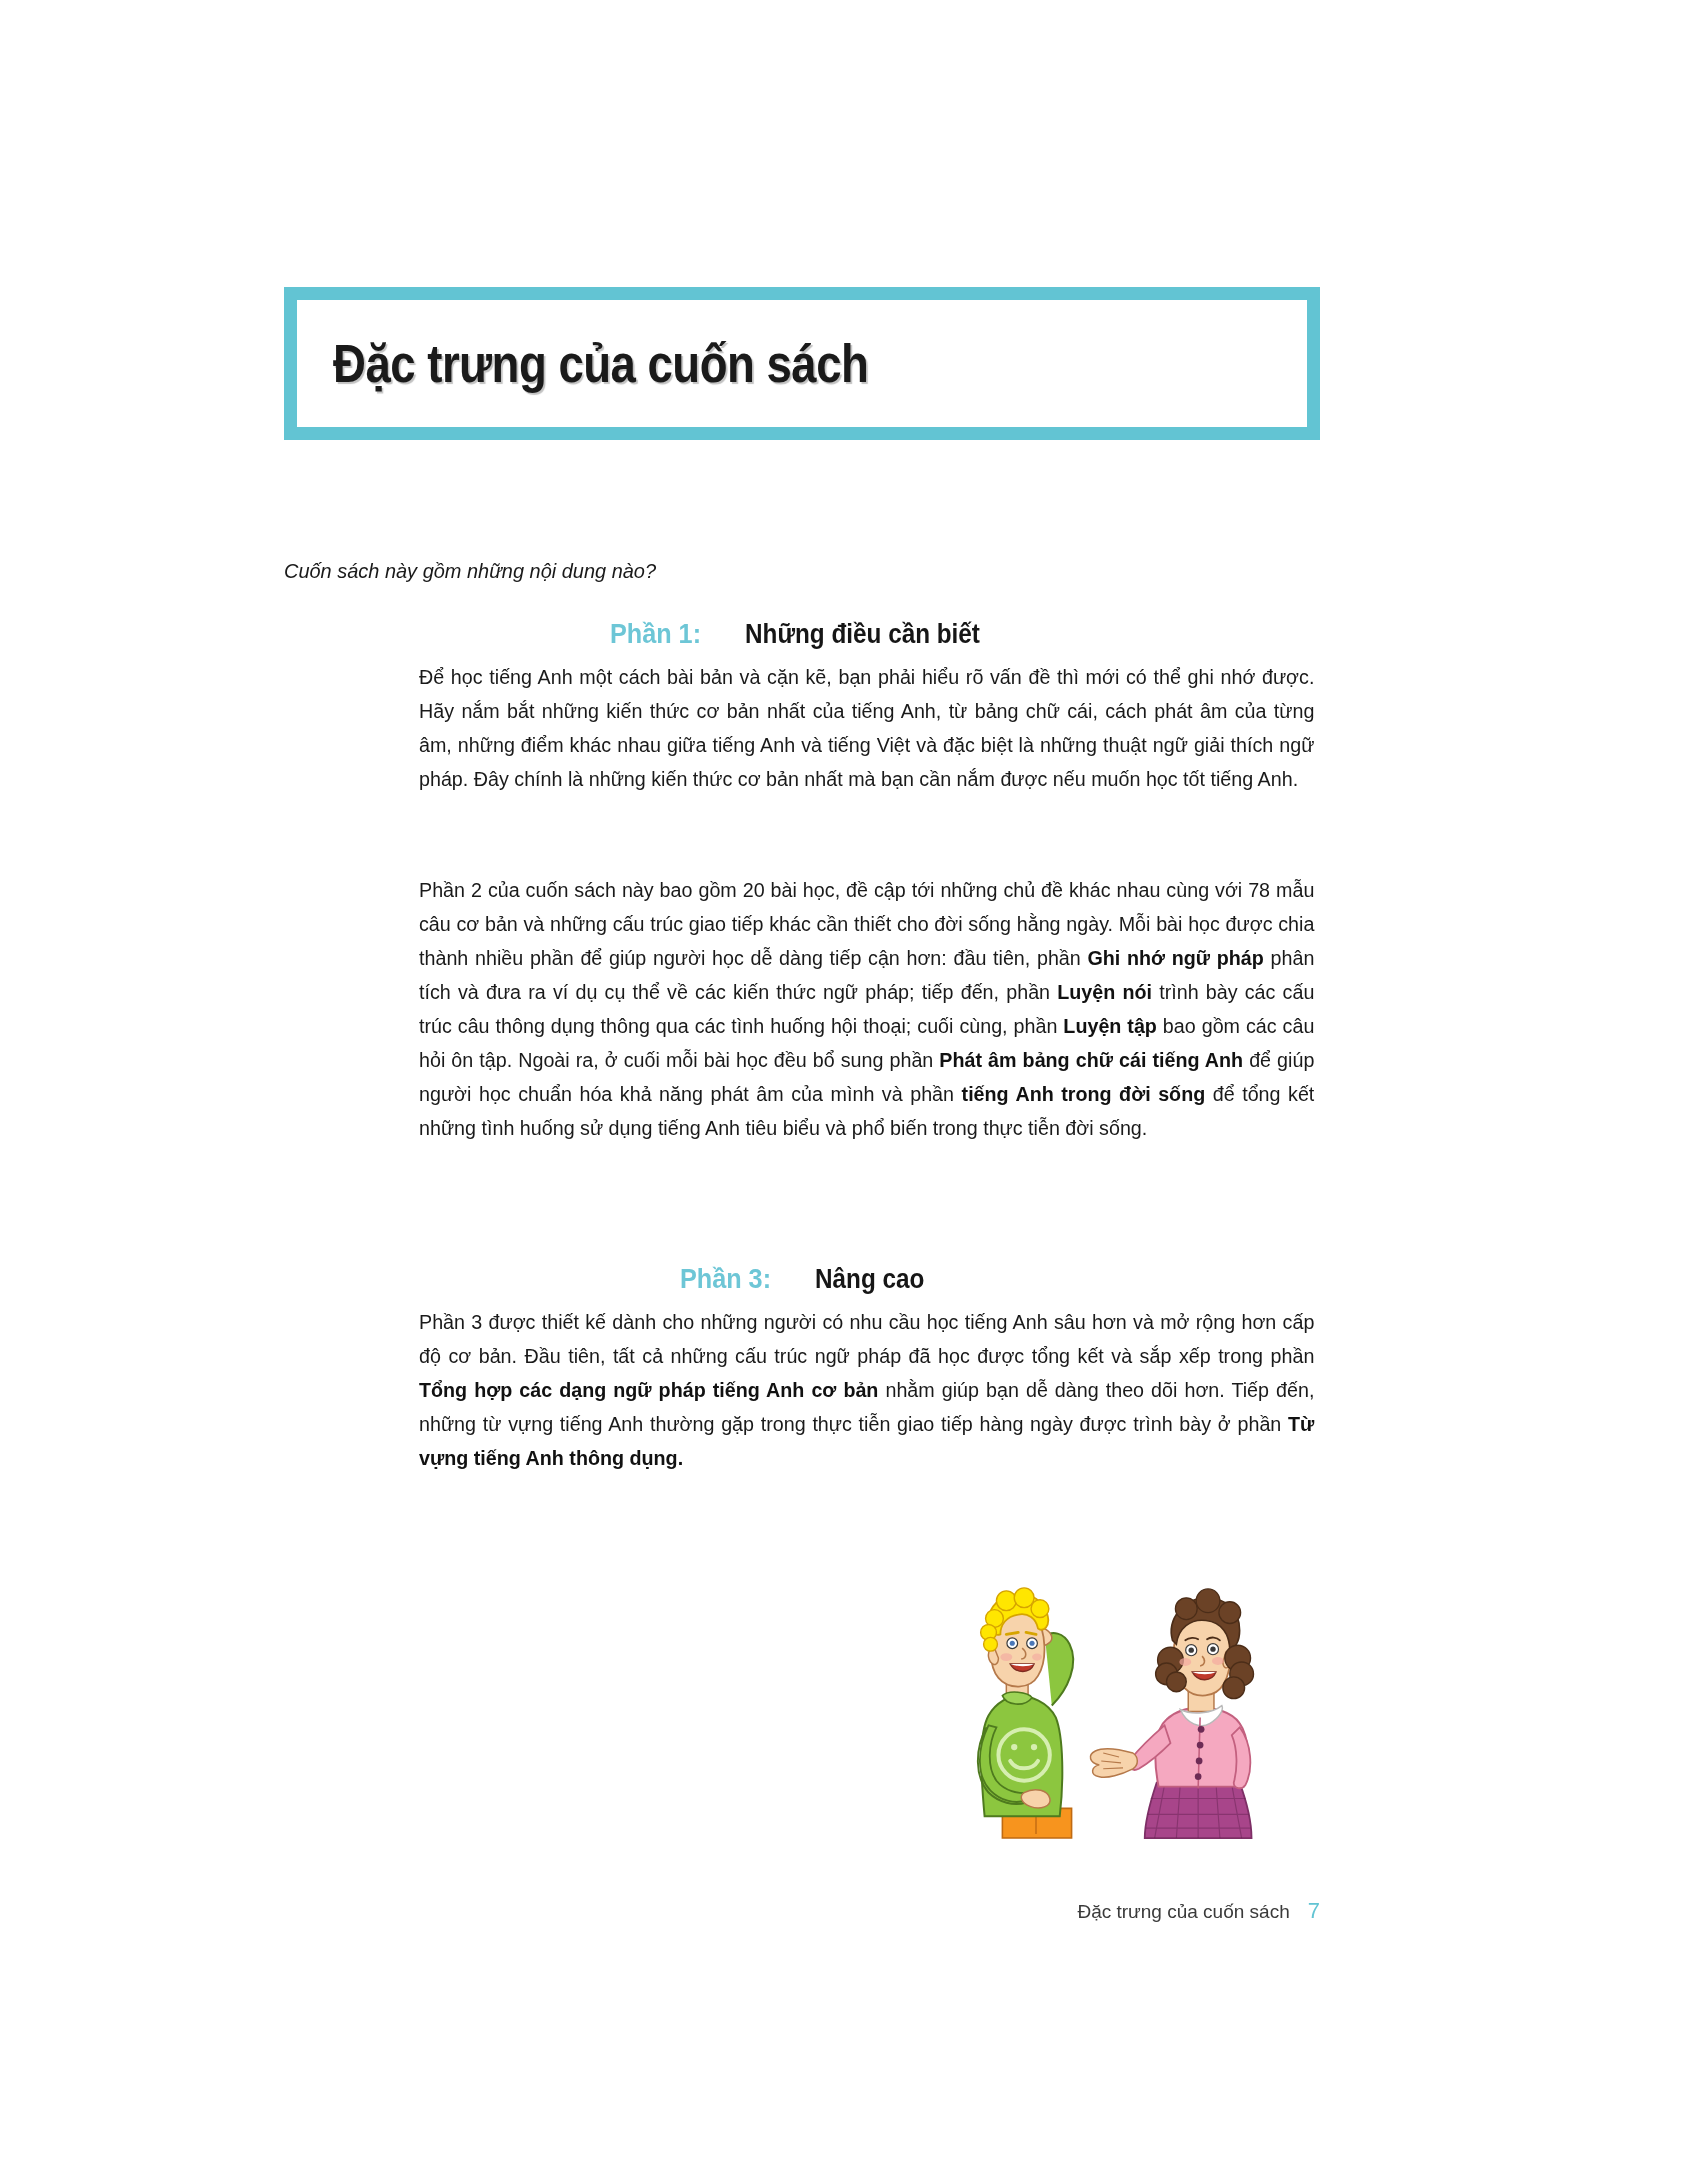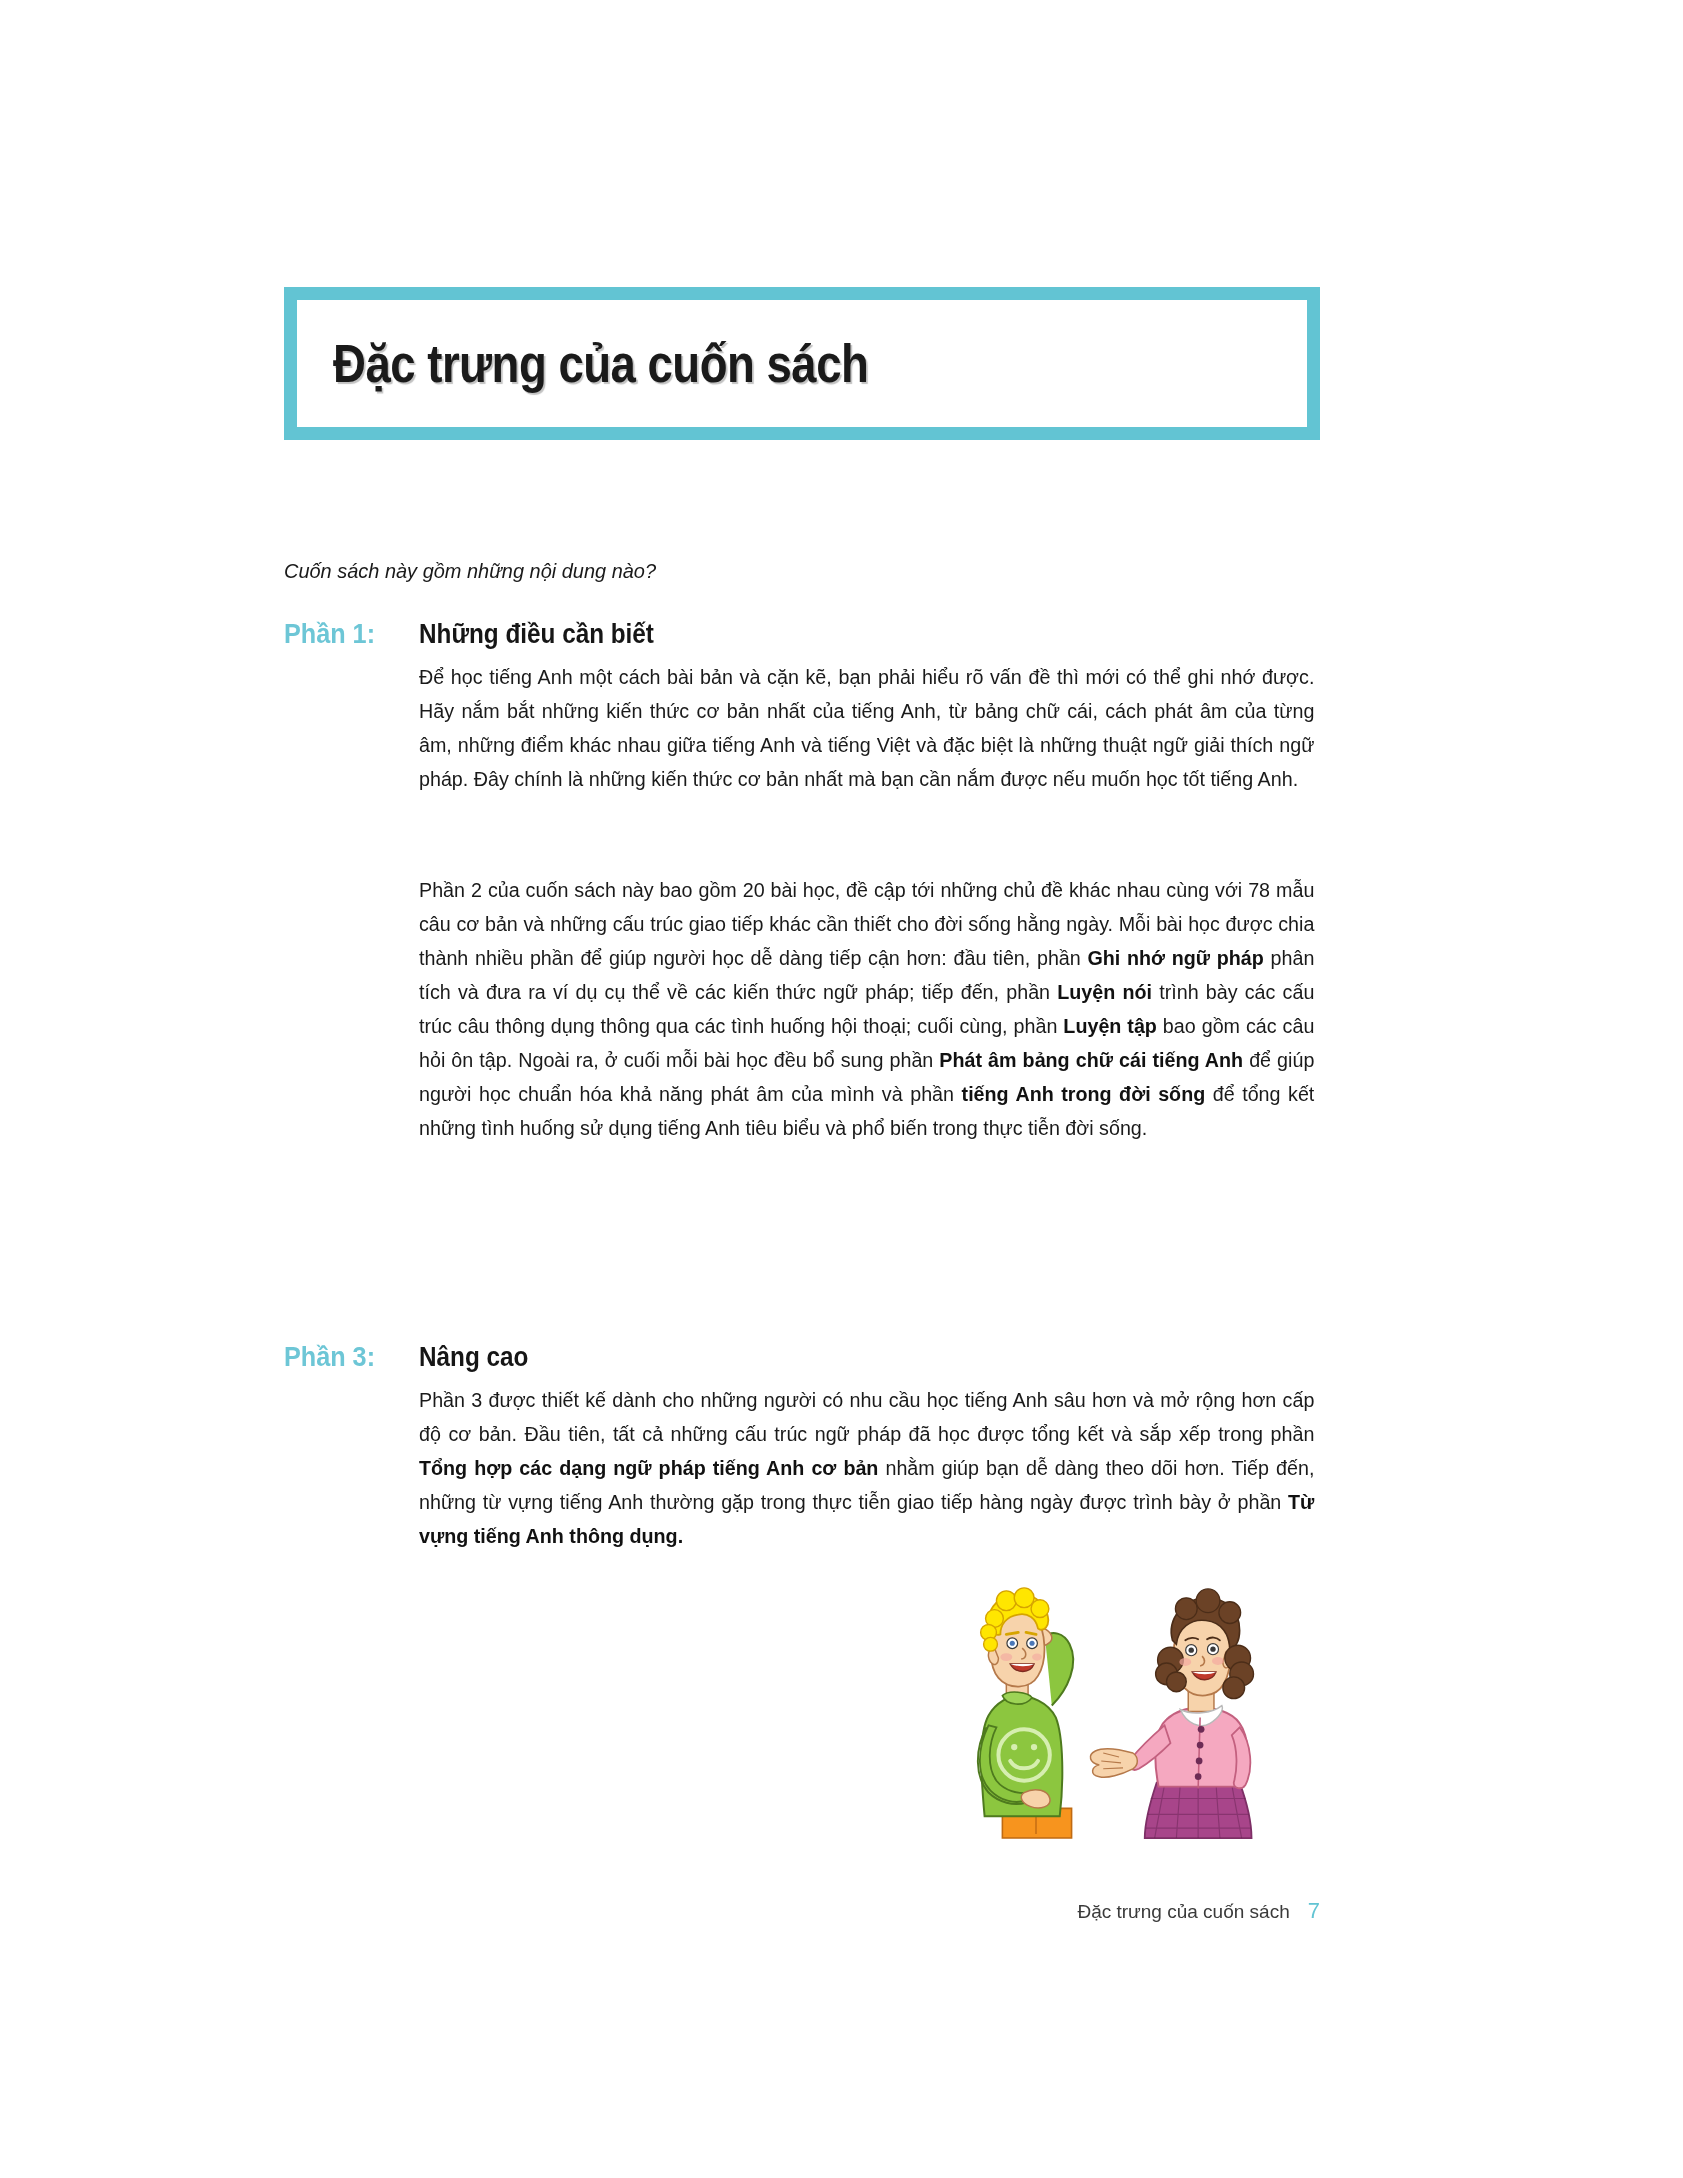--- a/index.html
+++ b/index.html
@@ -67,26 +67,27 @@
   }
 
   
   .section {
     position: absolute;
     left: 284px;
     width: 1049px;
   }
   .sec1 { top: 618px; }
   .sec2 { top: 873px; }
-  .sec3 { top: 1341px; }
+  .sec3 { top: 1263px; }
 
   .sec-head {
     display: flex;
     align-items: baseline;
     margin-bottom: 10px;
+    justify-content: center;
   }
   .sec-label {
     font-family: "Liberation Sans Narrow", "Liberation Sans", sans-serif;
     font-size: 28px;
     font-weight: bold;
     color: #6dc6d6;
     width: 135px;
     flex: 0 0 135px;
     transform: scaleX(0.9);
     transform-origin: left center;

